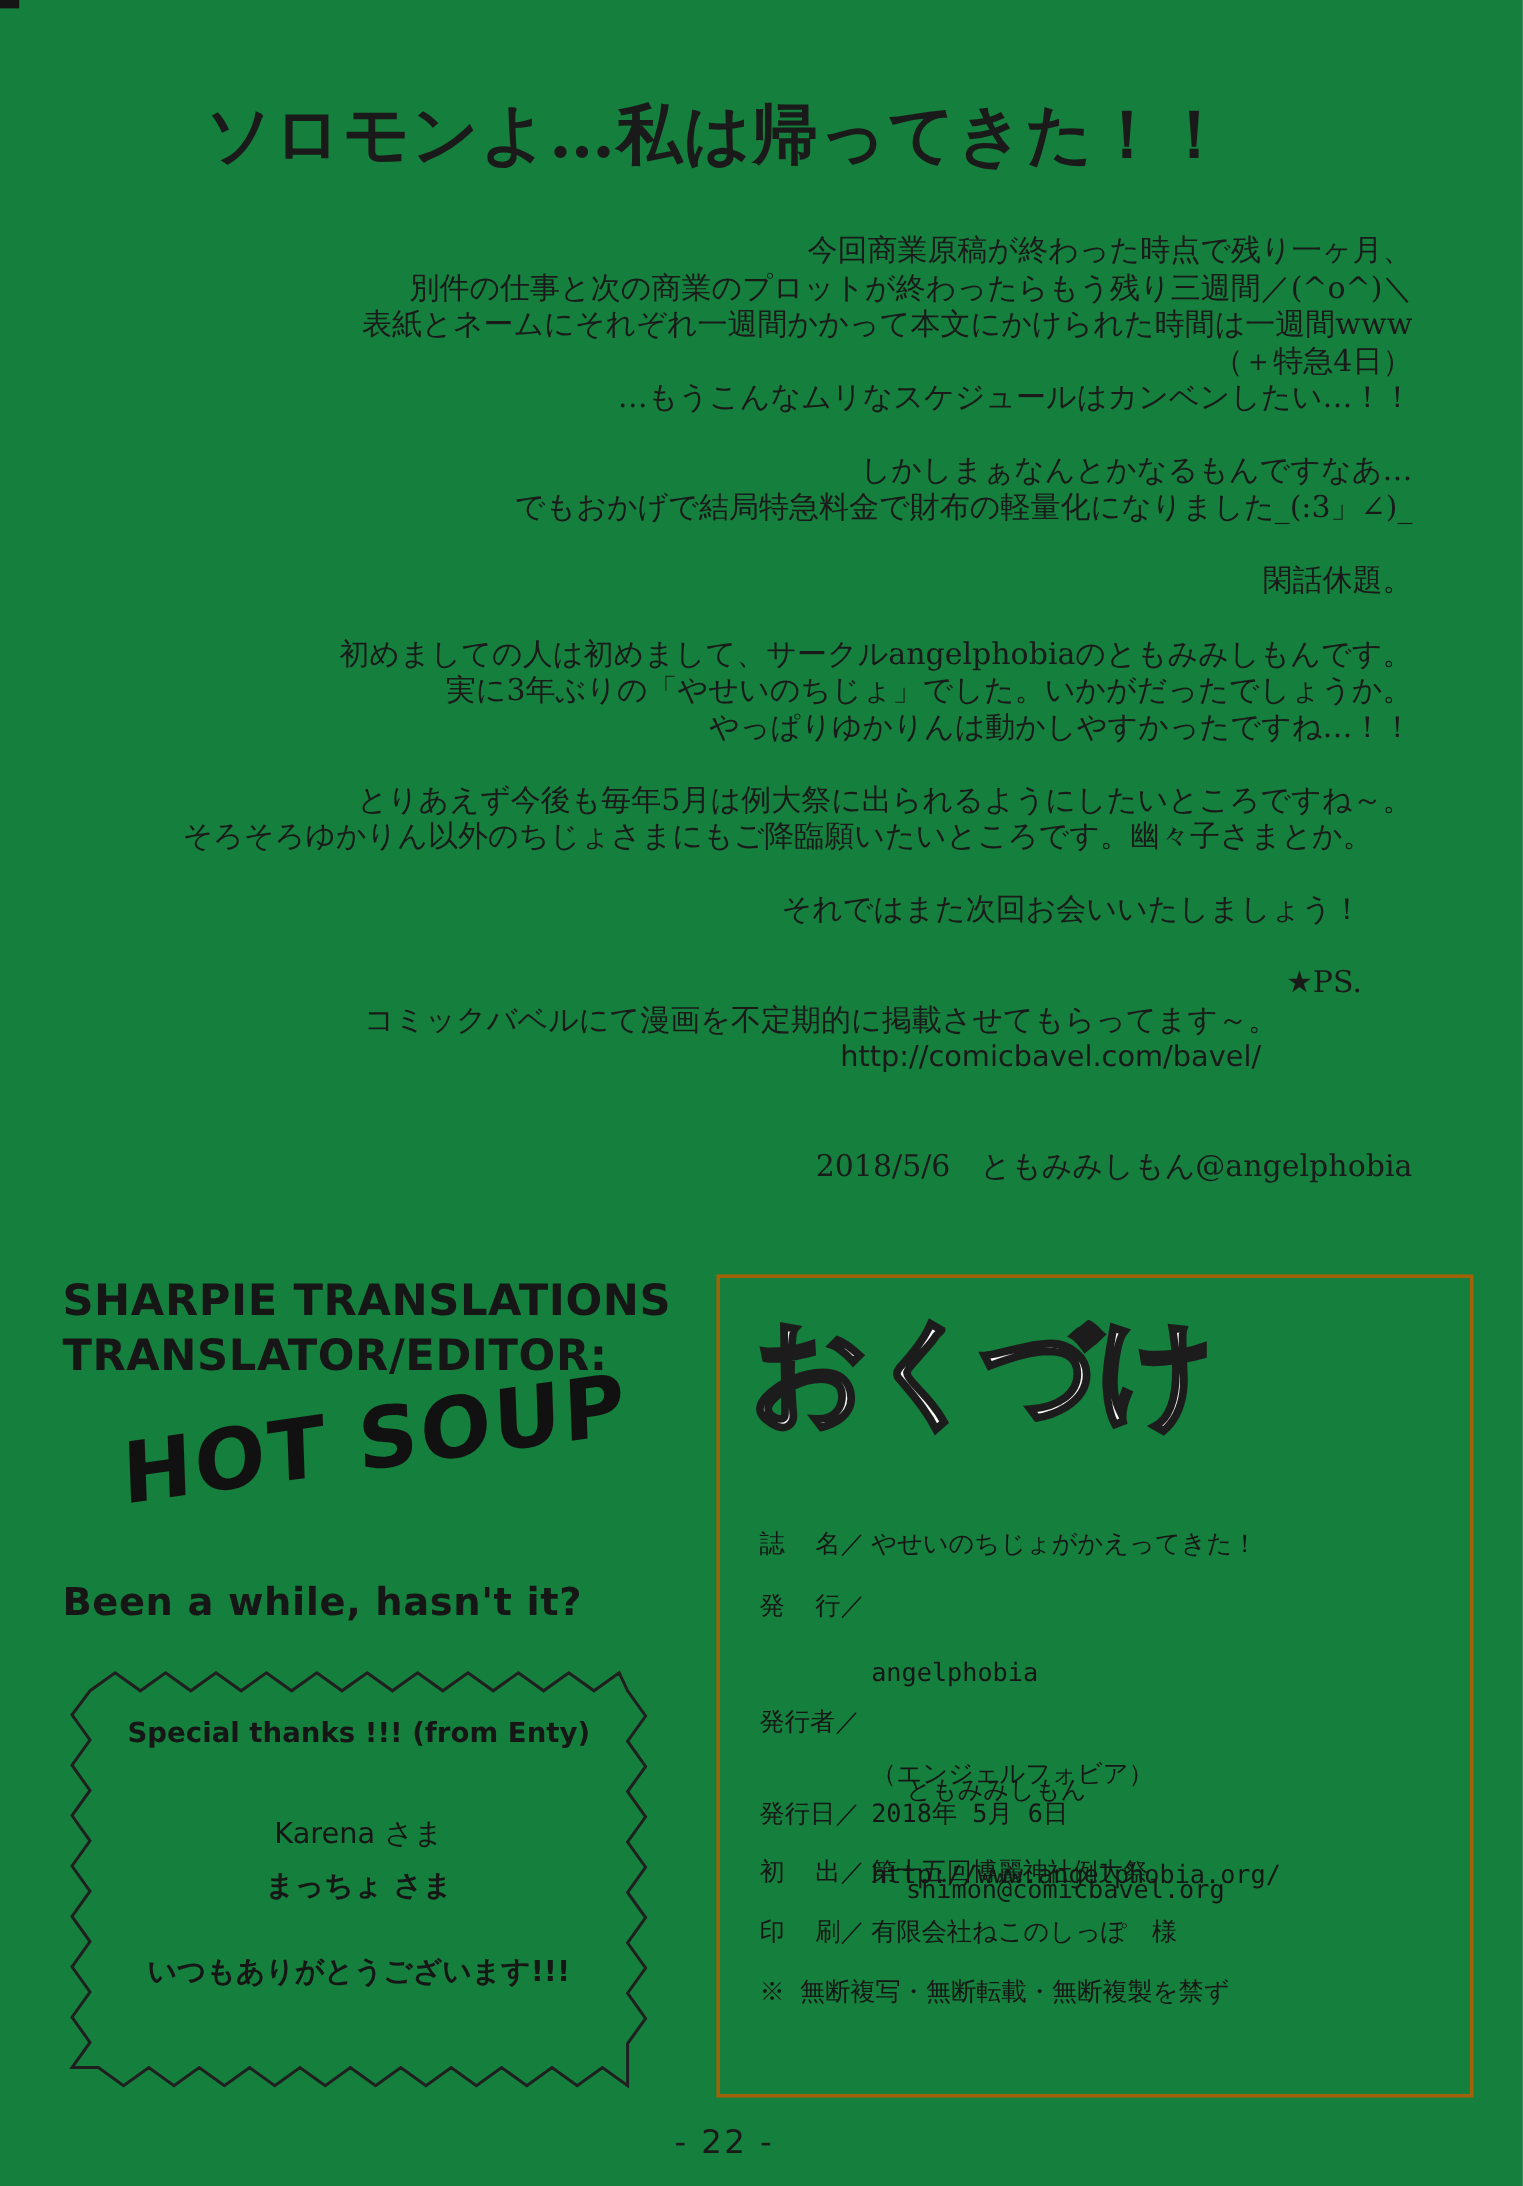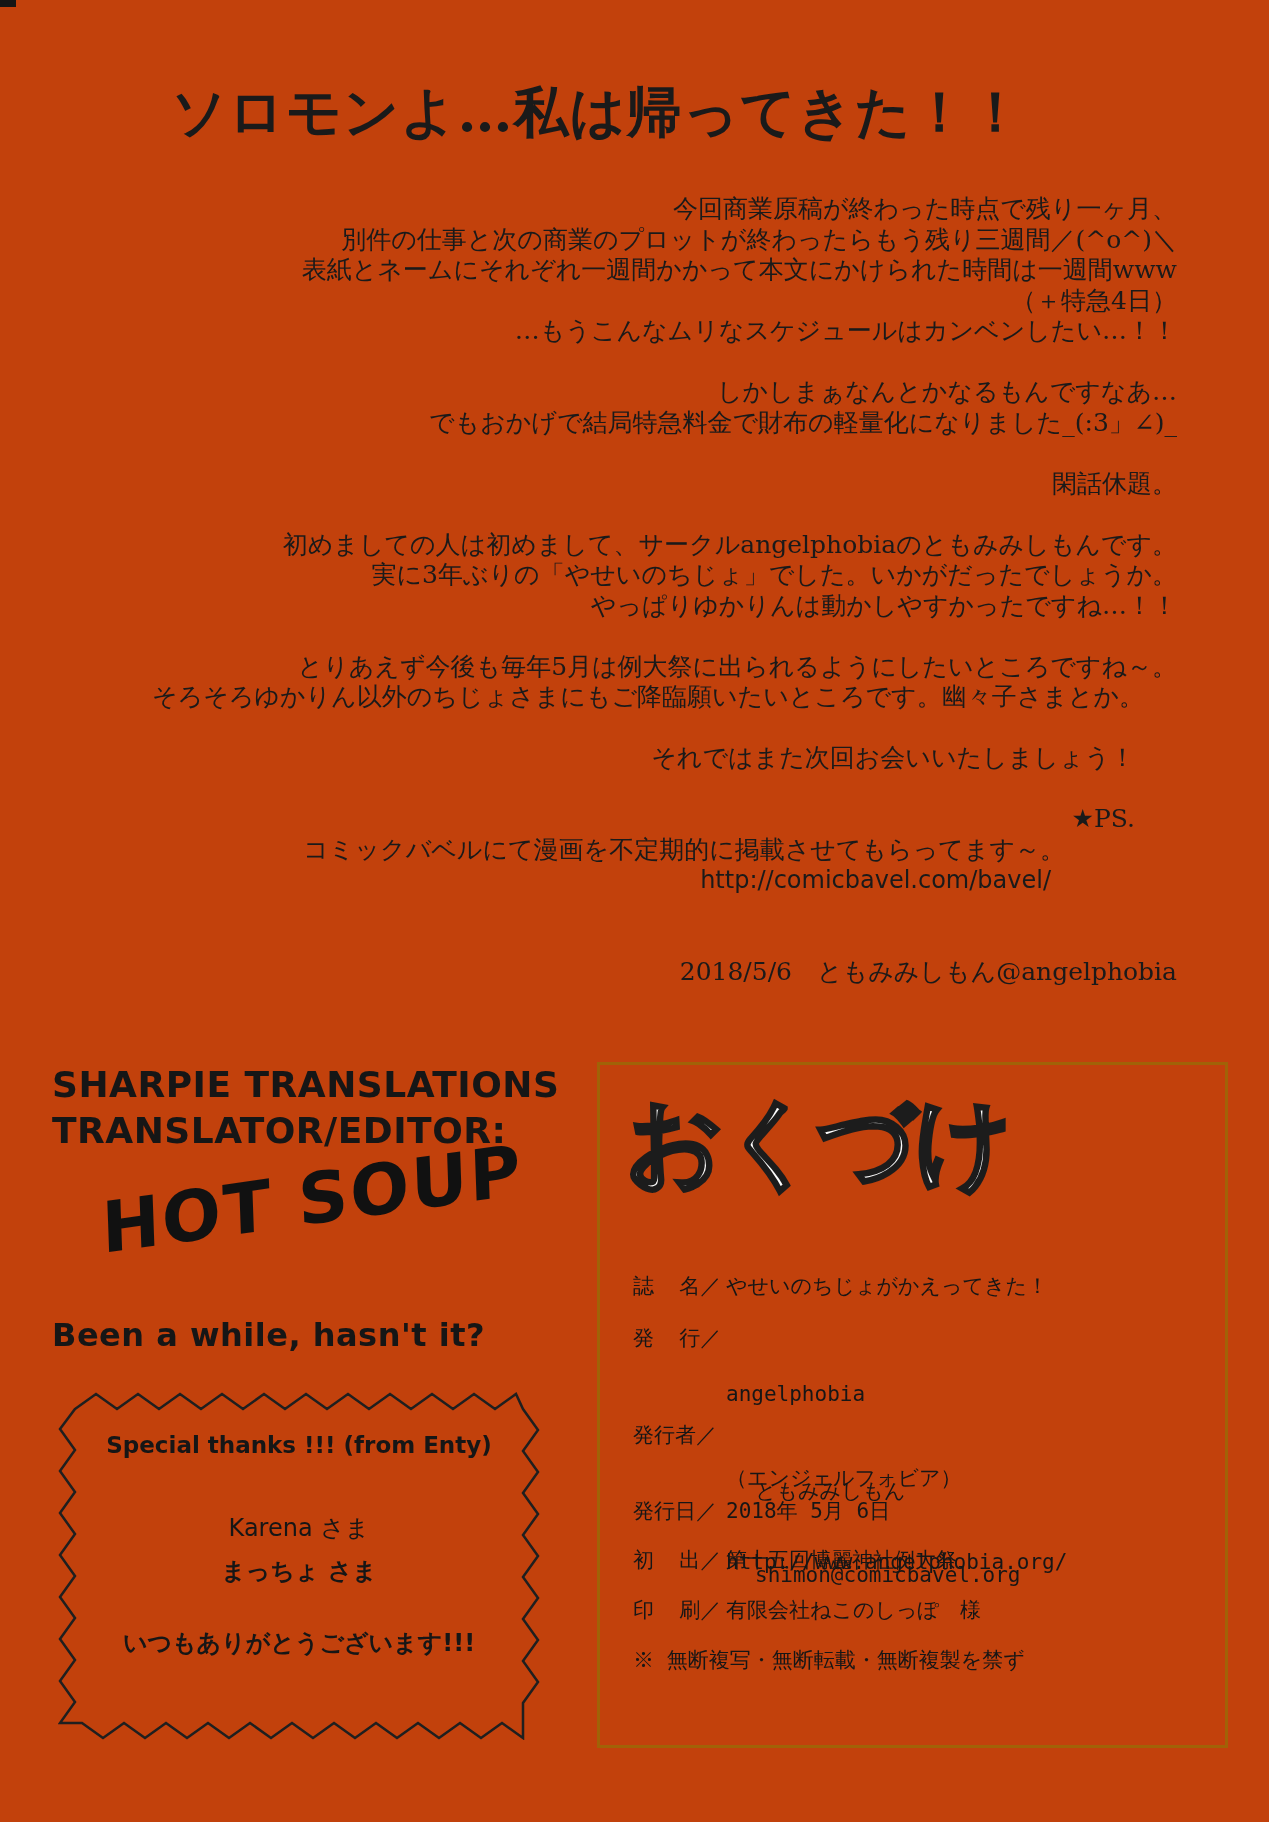--- a/index.html
+++ b/index.html
@@ -1,18 +1,18 @@
 <!DOCTYPE html>
 <html><head>
 <meta charset="utf-8">
 <style>
   html,body{margin:0;padding:0;background:#9a9a9a;}
   .page{
     position:relative;width:1269px;height:1822px;margin:0 auto;
-    background:#c2410c;color:#1a1a1a;overflow:hidden;
+    background:#15803d;color:#1a1a1a;overflow:hidden;
     font-family:"DejaVu Serif",serif;
   }
   .corner-mark{position:absolute;left:0;top:0;width:16px;height:7px;background:#151515;}
 
   
   .main-title{
     position:absolute;top:76px;left:0;right:74px;text-align:center;
     font-size:55px;font-weight:bold;letter-spacing:1px;white-space:nowrap;
   }
 
@@ -175,13 +175,14 @@
     </div>
 
     <div class="col-row row-5">
       <div class="col-label">印  刷／</div>
       <div class="col-val">有限会社ねこのしっぽ　様</div>
     </div>
 
     <div class="col-note">※ 無断複写・無断転載・無断複製を禁ず</div>
   </div>
 
+  <div class="page-num">- 22 -</div>
 </div>
 
 </body></html>

